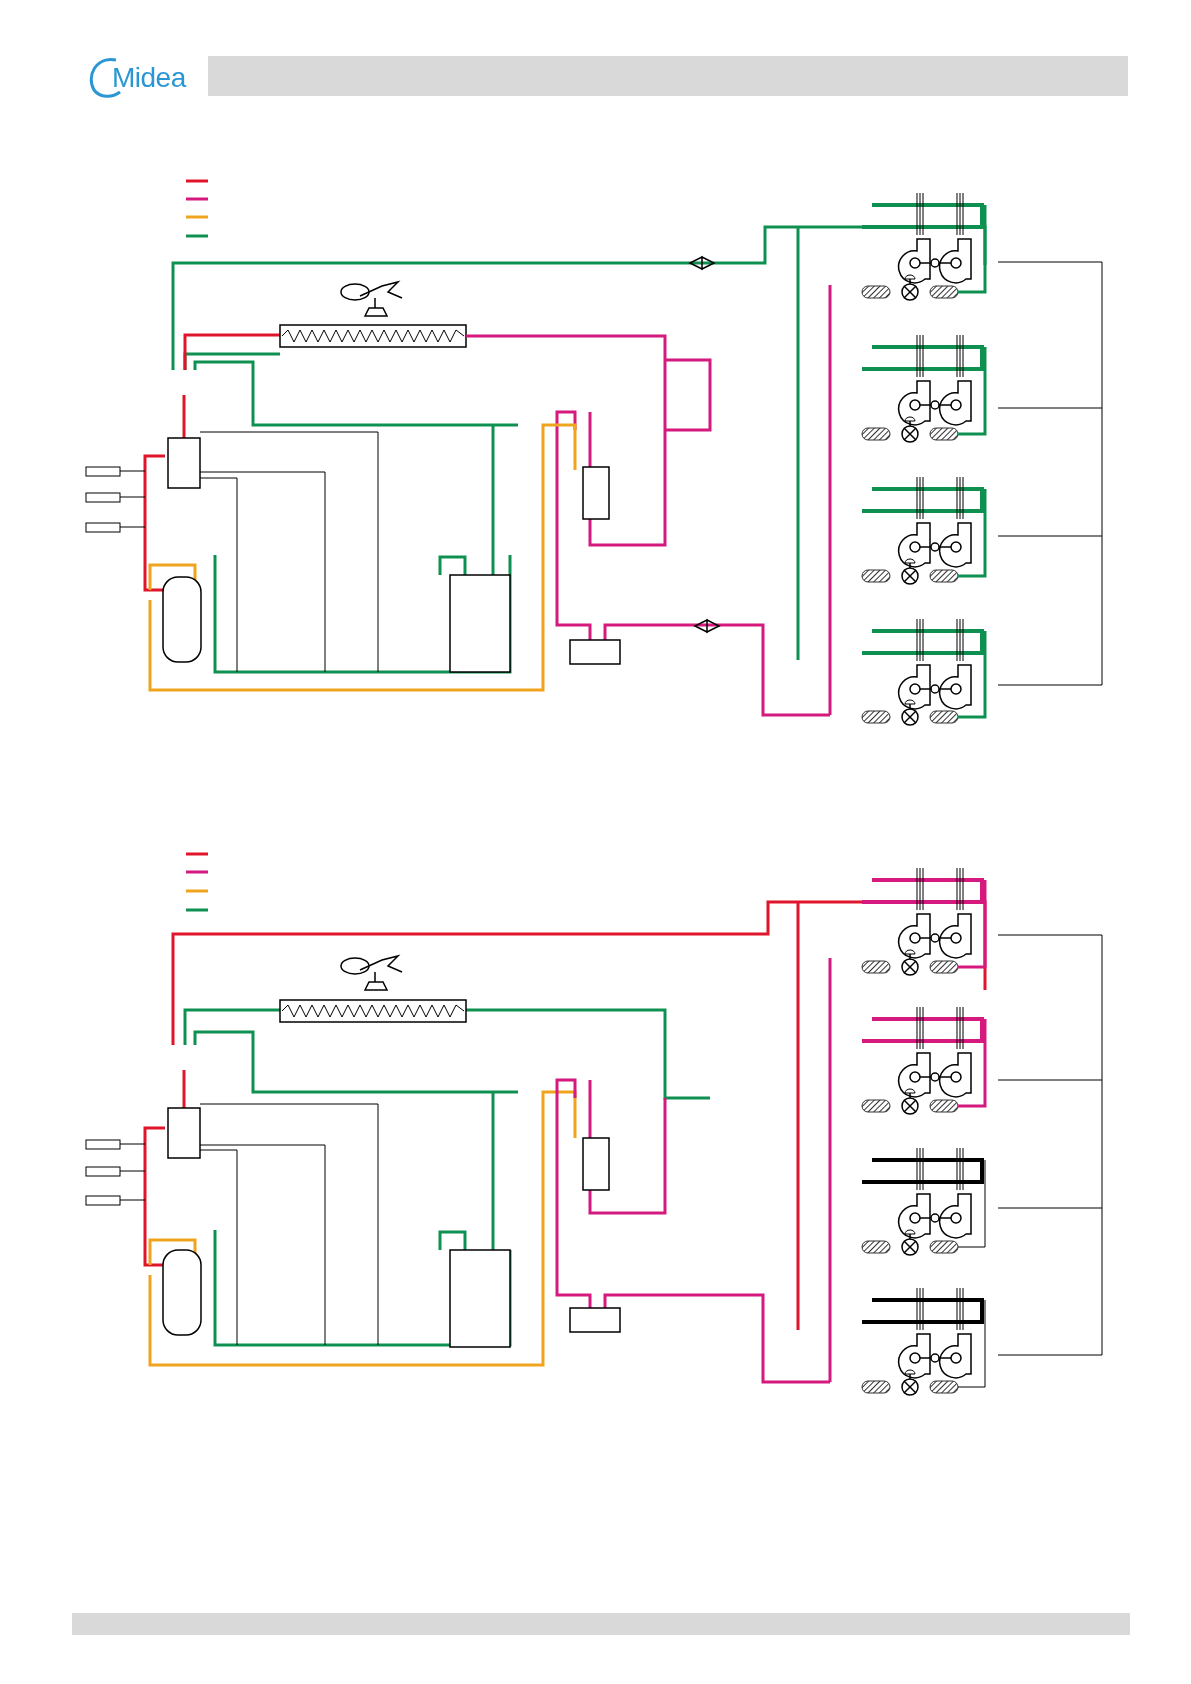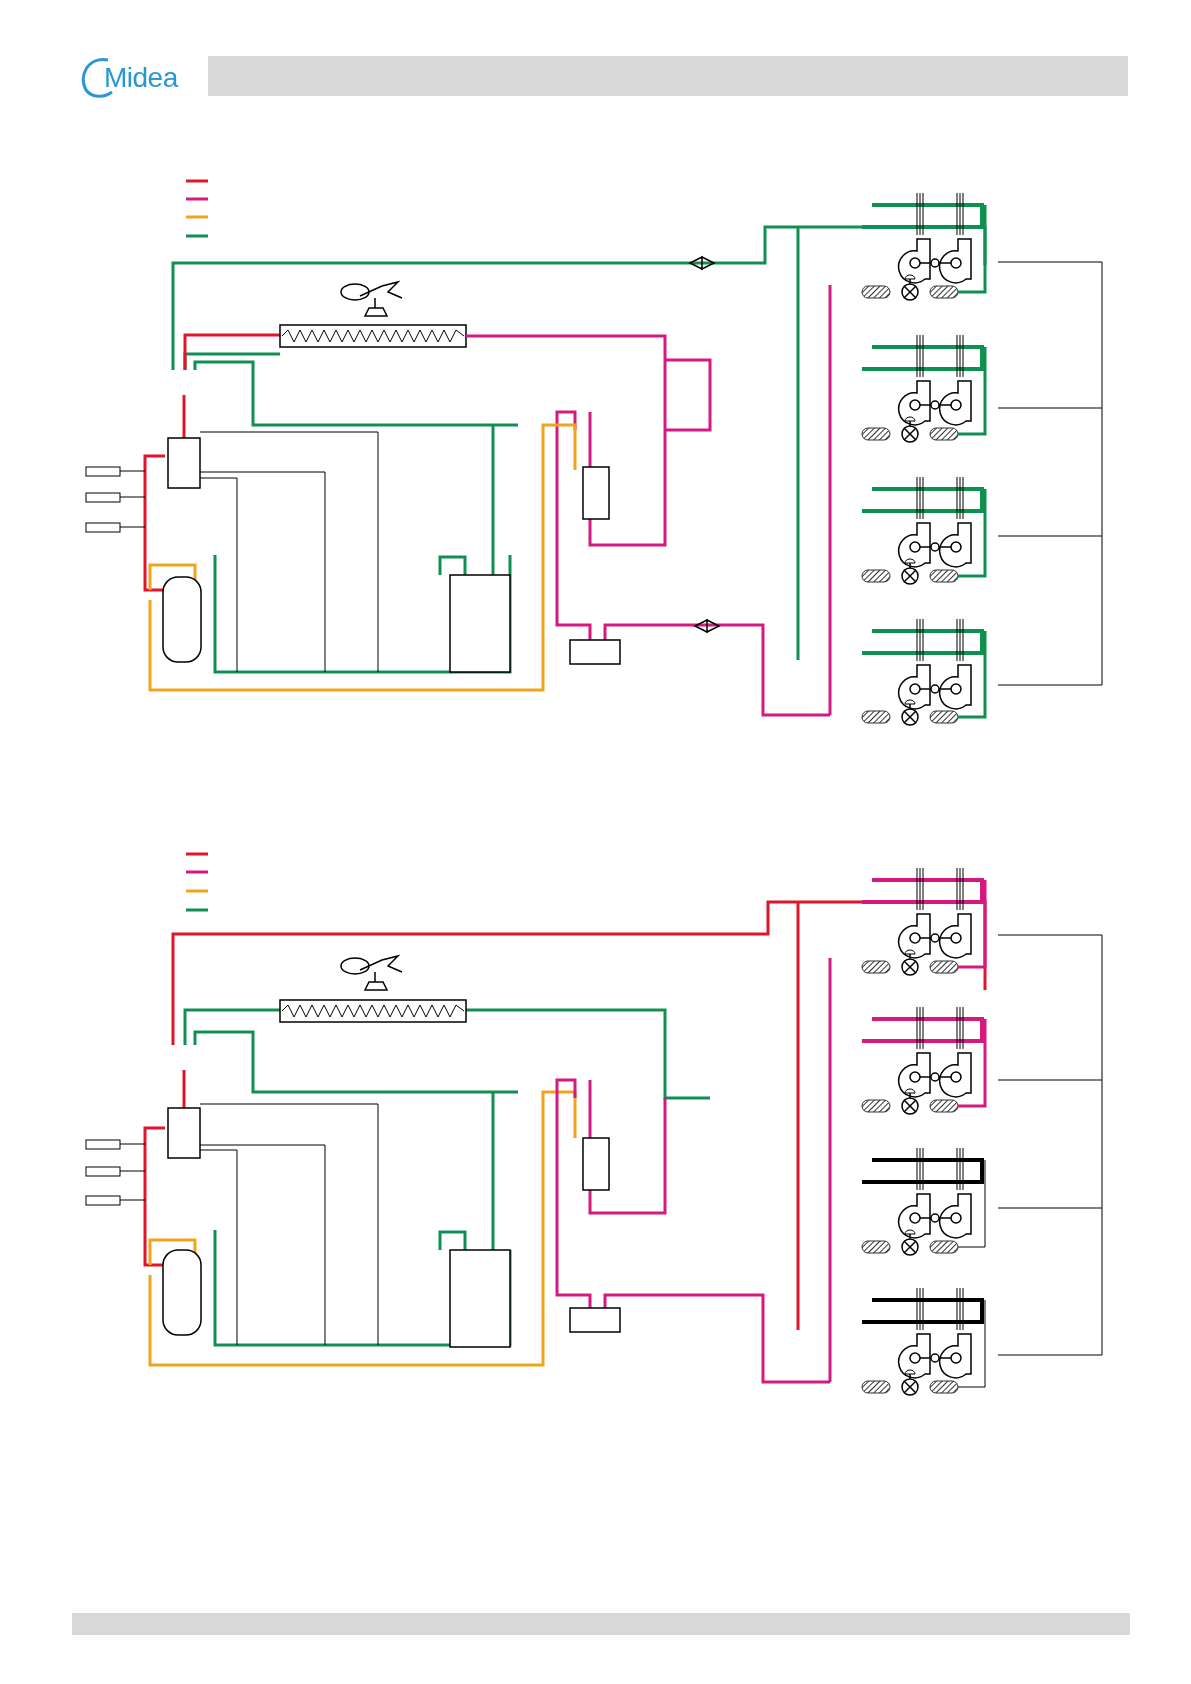--- a/index.html
+++ b/index.html
@@ -1,17 +1,17 @@
 <!DOCTYPE html>
 <html><head>
 <meta charset="utf-8">
 <style>
   html, body { margin:0; padding:0; background:#ffffff; }
   body { width:1191px; height:1684px; position:relative; overflow:hidden; font-family:"Liberation Sans", sans-serif; }
-  .logo { position:absolute; left:78px; top:54px; width:110px; height:46px; }
+  .logo { position:absolute; left:86px; top:54px; width:110px; height:46px; }
   .logo-text { position:absolute; left:26px; top:8px; font-family:"Liberation Sans", sans-serif; font-size:28px; color:#2a97d4; letter-spacing:-0.5px; }
   .header-bar { position:absolute; left:208px; top:56px; width:920px; height:40px; background:#d9d9d9; }
   .footer-bar { position:absolute; left:72px; top:1613px; width:1058px; height:22px; background:#d9d9d9; }
   svg.diagram { position:absolute; left:0; top:0; }
 </style>
 </head>
 <body>
 
 <div class="logo">
   <svg width="40" height="46" style="position:absolute;left:0;top:0">

